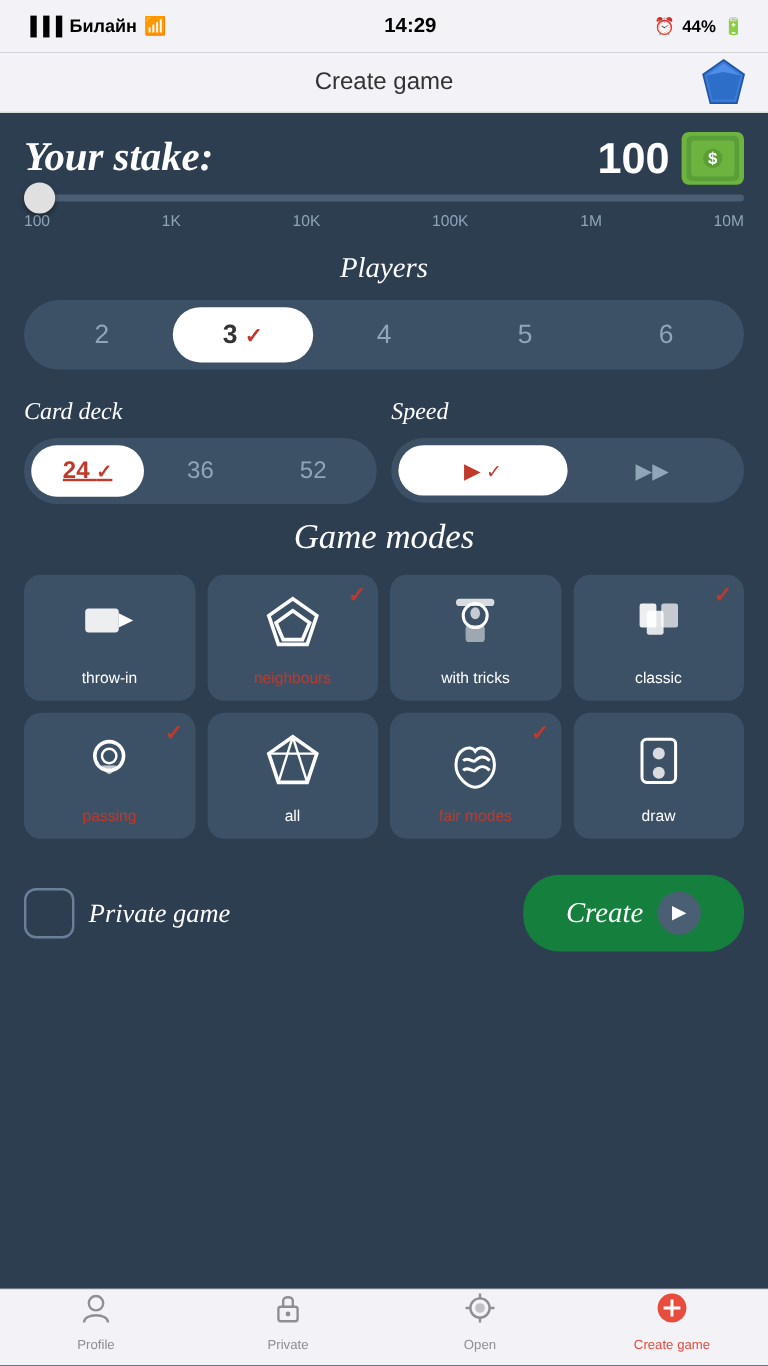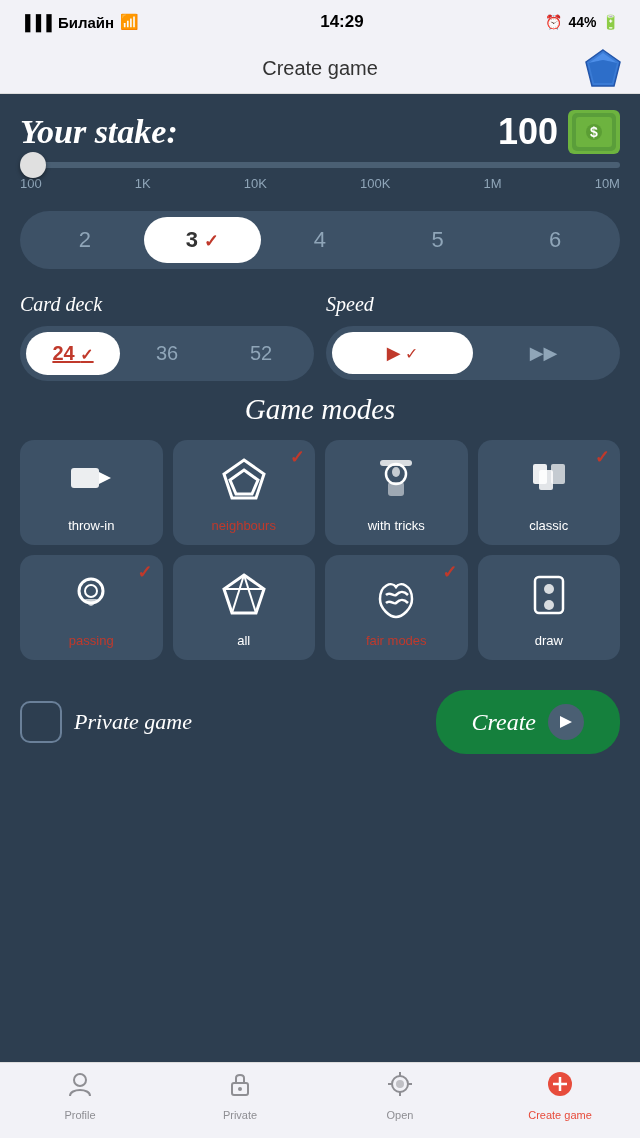--- a/index.html
+++ b/index.html
@@ -334,21 +334,21 @@
       border-radius: 50%;
       display: flex;
       align-items: center;
       justify-content: center;
       color: white;
       font-size: 18px;
     }
 
     
     .tab-bar {
-      height: 76px;
+      height: 64px;
       background: #f2f2f7;
       display: flex;
       align-items: center;
       justify-content: space-around;
       border-top: 1px solid #ddd;
       padding-bottom: 10px;
     }
     .tab-item {
       flex: 1;
       display: flex;
@@ -425,20 +425,21 @@
   </div>
   <div class="slider-labels">
     <span>100</span>
     <span>1K</span>
     <span>10K</span>
     <span>100K</span>
     <span>1M</span>
     <span>10M</span>
   </div>
 
+  <div class="section-title">Players</div>
   <div class="players-selector">
     <div class="player-option">2</div>
     <div class="player-option active">3 <span class="check">✓</span></div>
     <div class="player-option">4</div>
     <div class="player-option">5</div>
     <div class="player-option">6</div>
   </div>
 
   <div class="settings-row">
     <div class="settings-col">

